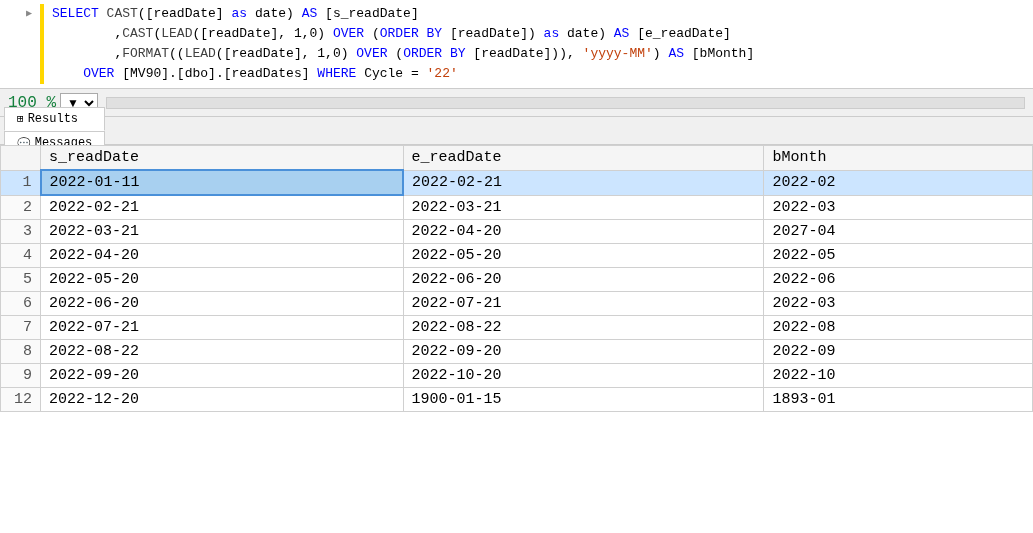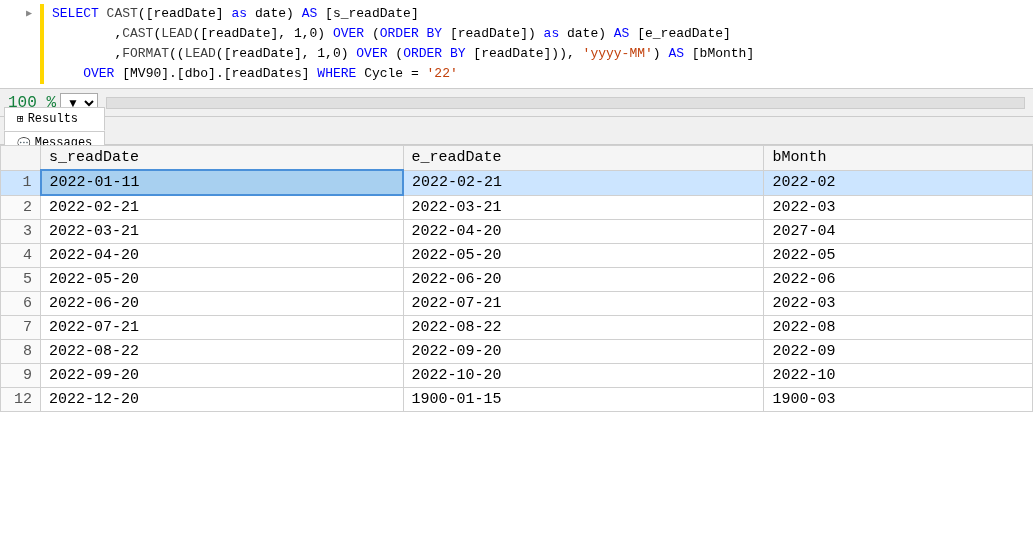--- a/index.html
+++ b/index.html
@@ -295,19 +295,19 @@
           <tr>
             <td class="row-num">9</td>
             <td>2022-09-20</td>
             <td>2022-10-20</td>
             <td>2022-10</td>
           </tr>
           <tr>
             <td class="row-num">12</td>
             <td>2022-12-20</td>
             <td>1900-01-15</td>
-            <td>1900-03</td>
+            <td>1893-01</td>
           </tr>
         </tbody>
     </table>
   </div>
 
 </div>
 
 </body></html>

